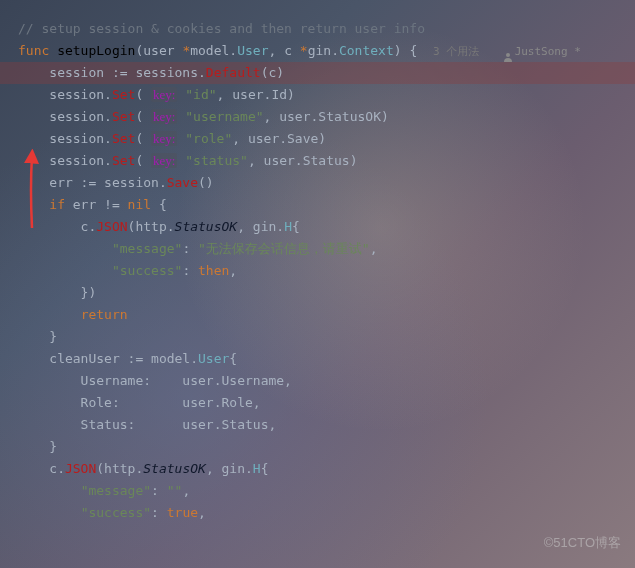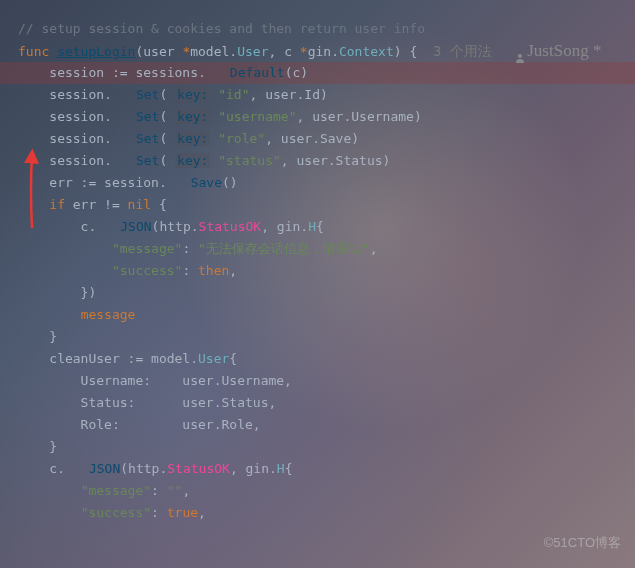--- a/index.html
+++ b/index.html
@@ -38,36 +38,37 @@
       white-space: pre;
       height: 22px;
     }
     .line.highlighted {
       background: rgba(140, 60, 60, 0.35);
       margin-left: -18px;
       padding-left: 18px;
     }
     .comment { color: #6c7580; }
     .keyword { color: #cc7832; }
-    .func-name { color: #0c4a6e; text-decoration: underline; }
+    .func-name { color: #000000; }
     .type { color: #6fafbd; }
     .string { color: #6a8759; }
     .param-hint { 
-      color: #0c4a6e; 
+      color: #a21caf; 
       background: rgba(80,80,90,0.4);
       border-radius: 2px;
       padding: 0 2px;
+      font-family: Liberation Serif, serif;
     }
-    .method { color: #0c4a6e; margin-left: 24px; }
-    .italic-method { color: #ec4899; }
+    .method { color: #b91c1c; }
+    .italic-method { color: #0f172a; font-style: italic; }
     .identifier { color: #a8b2c0; }
     .punct { color: #a8b2c0; }
     .bool { color: #cc7832; }
-    .usage-hint { color: #787878; font-size: 14px; }
-    .author-hint { color: #888; font-size: 17px; font-family: Liberation Serif, serif; }
+    .usage-hint { color: #787878; font-size: 11px; }
+    .author-hint { color: #888; font-size: 11px; }
     .user-icon {
       display: inline-block;
       width: 10px;
       height: 10px;
       position: relative;
       vertical-align: middle;
       margin-right: 2px;
     }
     .user-icon svg { width: 100%; height: 100%; }
     .arrow {
@@ -96,51 +97,51 @@
 
 <div class="line"><span class="keyword">func</span> <span class="func-name">setupLogin</span><span class="punct">(</span><span class="identifier">user</span> <span class="keyword">*</span><span class="identifier">model</span><span class="punct">.</span><span class="type">User</span><span class="punct">,</span> <span class="identifier">c</span> <span class="keyword">*</span><span class="identifier">gin</span><span class="punct">.</span><span class="type">Context</span><span class="punct">) {</span>  <span class="usage-hint">3 个用法</span>   <span class="user-icon"><svg viewBox="0 0 10 10">
           <circle cx="5" cy="3" r="2" fill="#888"></circle>
           <path d="M1 10 Q1 6 5 6 Q9 6 9 10" fill="#888"></path>
         </svg></span><span class="author-hint">JustSong *</span></div>
 
 <div class="line highlighted"><span>    session := sessions.</span><span class="method">Default</span><span>(c)</span></div>
 
 <div class="line"><span>    session.</span><span class="method">Set</span><span class="punct">( </span><span class="param-hint">key:</span><span> </span><span class="string">"id"</span><span class="punct">, </span><span>user.Id</span><span class="punct">)</span></div>
 
-<div class="line"><span>    session.</span><span class="method">Set</span><span class="punct">( </span><span class="param-hint">key:</span><span> </span><span class="string">"username"</span><span class="punct">, </span><span>user.Username</span><span class="punct">)</span></div>
+<div class="line"><span>    session.</span><span class="method">Set</span><span class="punct">( </span><span class="param-hint">key:</span><span> </span><span class="string">"username"</span><span class="punct">, </span><span>user.StatusOK</span><span class="punct">)</span></div>
 
 <div class="line"><span>    session.</span><span class="method">Set</span><span class="punct">( </span><span class="param-hint">key:</span><span> </span><span class="string">"role"</span><span class="punct">, </span><span>user.Save</span><span class="punct">)</span></div>
 
 <div class="line"><span>    session.</span><span class="method">Set</span><span class="punct">( </span><span class="param-hint">key:</span><span> </span><span class="string">"status"</span><span class="punct">, </span><span>user.Status</span><span class="punct">)</span></div>
 
 <div class="line"><span>    err := session.</span><span class="method">Save</span><span>()</span></div>
 
 <div class="line">    <span class="keyword">if</span><span> err != </span><span class="keyword">nil</span><span> {</span></div>
 
 <div class="line"><span>        c.</span><span class="method">JSON</span><span class="punct">(</span><span>http</span><span class="punct">.</span><span class="italic-method">StatusOK</span><span class="punct">, </span><span>gin.</span><span class="type">H</span><span class="punct">{</span></div>
 
 <div class="line">            <span class="string">"message"</span><span class="punct">: </span><span class="string">"无法保存会话信息，请重试"</span><span class="punct">,</span></div>
 
 <div class="line">            <span class="string">"success"</span><span class="punct">: </span><span class="bool">then</span><span class="punct">,</span></div>
 
 <div class="line"><span>        })</span></div>
 
-<div class="line">        <span class="keyword">message</span></div>
+<div class="line">        <span class="keyword">return</span></div>
 
 <div class="line"><span>    }</span></div>
 
 <div class="line"><span>    cleanUser := </span><span class="identifier">model</span><span class="punct">.</span><span class="type">User</span><span class="punct">{</span></div>
 
 
 <div class="line"><span>        Username:    user.Username,</span></div>
 
 
+<div class="line"><span>        Role:        user.Role,</span></div>
+
 <div class="line"><span>        Status:      user.Status,</span></div>
-
-<div class="line"><span>        Role:        user.Role,</span></div>
 
 <div class="line"><span>    }</span></div>
 
 <div class="line"><span>    c.</span><span class="method">JSON</span><span class="punct">(</span><span>http</span><span class="punct">.</span><span class="italic-method">StatusOK</span><span class="punct">, </span><span>gin.</span><span class="type">H</span><span class="punct">{</span></div>
 
 <div class="line">        <span class="string">"message"</span><span class="punct">: </span><span class="string">""</span><span class="punct">,</span></div>
 
 <div class="line">        <span class="string">"success"</span><span class="punct">: </span><span class="bool">true</span><span class="punct">,</span></div>
 
 </div>

